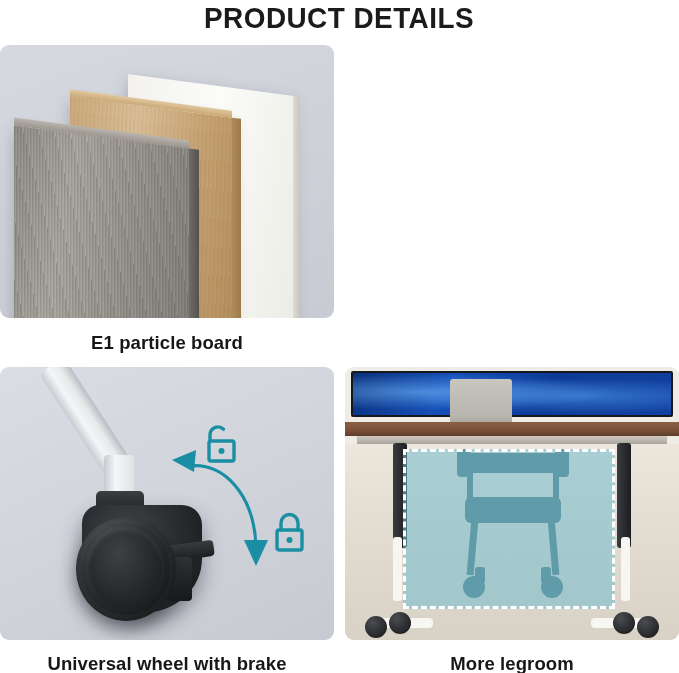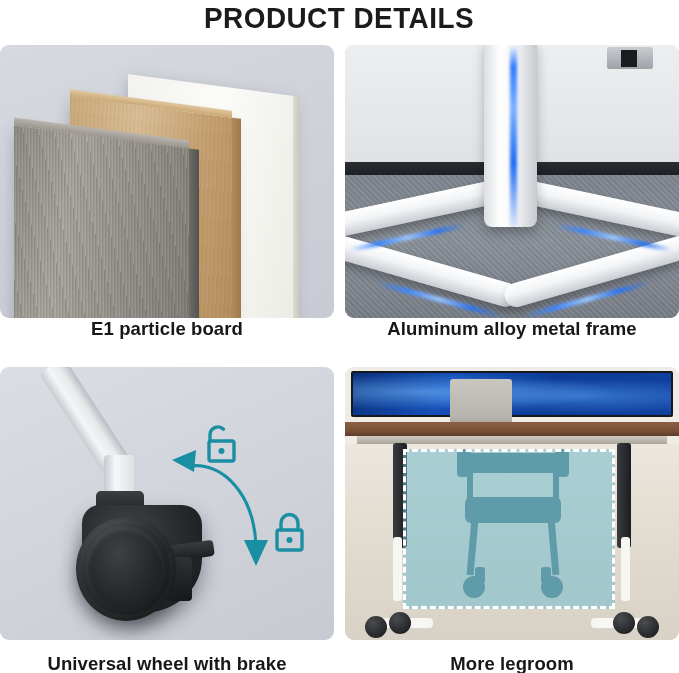--- a/index.html
+++ b/index.html
@@ -55,20 +55,21 @@
     border-radius: 9px;
     overflow: hidden;
     background: #d2d4dc;
   }
   .caption {
     width: 334px;
     text-align: center;
     font-size: 18.5px;
     font-weight: bold;
     color: #171719;
+    padding-top: 14px;
     letter-spacing: 0.1px;
     font-family: "Liberation Sans", sans-serif;
   }
   .card.row-b .caption { padding-top: 13px; }
 
   
   .p-boards {
     background: linear-gradient(160deg, #d7d9e1 0%, #d0d2da 45%, #c9cbd4 100%);
   }
   .board {
@@ -339,39 +340,20 @@
 
   <div class="card col-l row-t">
     <div class="panel p-boards">
       <div class="board board-white"></div>
       <div class="board board-oak"></div>
       <div class="board board-gray"></div>
     </div>
     <div class="caption">E1 particle board</div>
   </div>
 
-  <div class="card col-r row-t">
-    <div class="panel p-frame">
-      <div class="frame-wall"></div>
-      <div class="frame-wallplate"></div>
-      <div class="frame-skirt"></div>
-      <div class="frame-floor"></div>
-      <div class="leg leg-left"></div>
-      <div class="leg leg-right"></div>
-      <div class="leg leg-front-l"></div>
-      <div class="leg leg-front-r"></div>
-      <div class="glow-streak gl-1"></div>
-      <div class="glow-streak gl-2"></div>
-      <div class="glow-streak gl-3"></div>
-      <div class="glow-streak gl-4"></div>
-      <div class="frame-column"></div>
-      <div class="frame-col-glow"></div>
-    </div>
-    <div class="caption">Aluminum alloy metal frame</div>
-  </div>
 
   <div class="card col-l row-b">
     <div class="panel p-wheel">
       <div class="wheel-leg"></div>
       <div class="wheel-leg2"></div>
       <div class="wheel-collar"></div>
       <div class="wheel-body"></div>
       <div class="wheel-brake"></div>
       <div class="wheel-brake2"></div>
       <div class="wheel-disc"></div>

